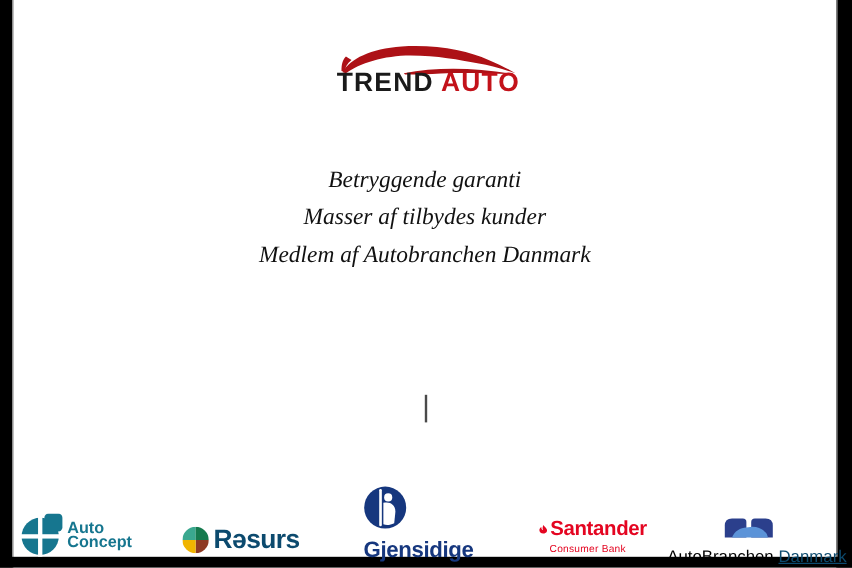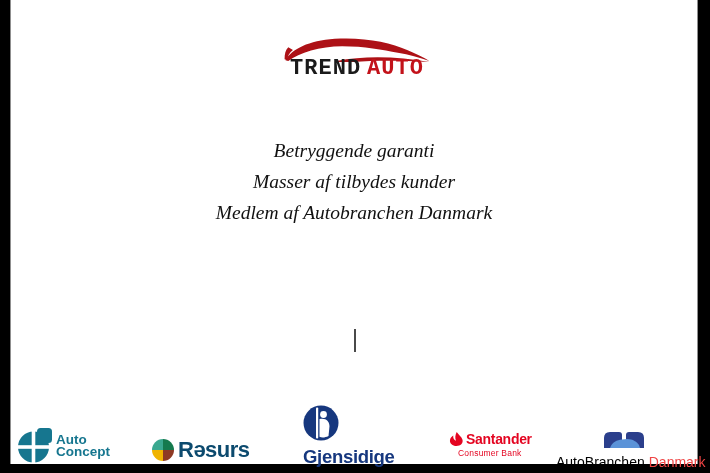--- a/index.html
+++ b/index.html
@@ -10,21 +10,21 @@
   
   .bar{position:absolute;background:#000;}
   .bar-left{left:0;top:0;width:10px;height:473px;border-right:1px solid #8f8f8f;}
   .bar-right{right:0;top:0;width:12px;height:473px;border-left:1px solid #8f8f8f;}
   .bar-bottom{left:0;bottom:0;width:710px;height:9px;}
 
   
   .brand{position:absolute;left:277px;top:36px;width:160px;text-align:center;cursor:pointer;}
   .brand-swoosh{display:block;margin:0 auto;}
   .brand-text{
-    font-family:Liberation Mono, monospace;font-weight:bold;font-size:22px;
+    font-family:Liberation Sans, sans-serif;font-weight:bold;font-size:22px;
     letter-spacing:1px;line-height:20px;margin-top:-3px;white-space:nowrap;
   }
   .brand-text .t-black{color:#1a1a1a;}
   .brand-text .t-red{color:#c3121a;margin-left:6px;}
 
   
   .tagline{
     position:absolute;left:11px;top:136px;width:686px;text-align:center;
     font-family:"Liberation Serif", serif;font-size:19.5px;color:#111;
     line-height:30.8px;
@@ -43,26 +43,26 @@
   .p-resurs{left:152px;top:437px;display:flex;align-items:center;}
   .p-resurs .txt{
     margin-left:4px;color:#0c4a6e;font-weight:bold;font-size:22px;letter-spacing:-0.5px;
   }
   .p-gjensidige{left:303px;top:405px;width:104px;text-align:left;}
   .p-gjensidige .txt{
     color:#16377e;font-weight:bold;font-size:18.5px;margin-top:1px;letter-spacing:-0.3px;
   }
   .p-santander{left:449px;top:431px;width:90px;}
   .p-santander .row{display:flex;align-items:center;}
-  .p-santander .txt{color:#e40521;font-weight:bold;font-size:14px;margin-left:2px;letter-spacing:-0.3px;}
+  .p-santander .txt{color:#e40521;font-weight:bold;font-size:17px;margin-left:2px;letter-spacing:-0.3px;}
   .p-santander .sub{color:#e40521;font-size:8.5px;margin:1px 0 0 9px;letter-spacing:0.2px;}
   .p-autobranchen{left:556px;top:429px;width:136px;text-align:center;}
   .p-autobranchen .txt{font-size:14px;margin-top:1px;white-space:nowrap;}
   .p-autobranchen .t1{color:#000000;}
-  .p-autobranchen .t2{color:#ef4444;margin-left:4px;}
+  .p-autobranchen .t2{color:#0c4a6e;margin-left:4px;text-decoration:underline;}
 </style>
 </head>
 <body>
 
 <div class="bar bar-left"></div>
 <div class="bar bar-right"></div>
 <div class="bar bar-bottom"></div>
 
 <div class="brand">
   <svg class="brand-swoosh" width="158" height="26" viewBox="0 0 160 28">

